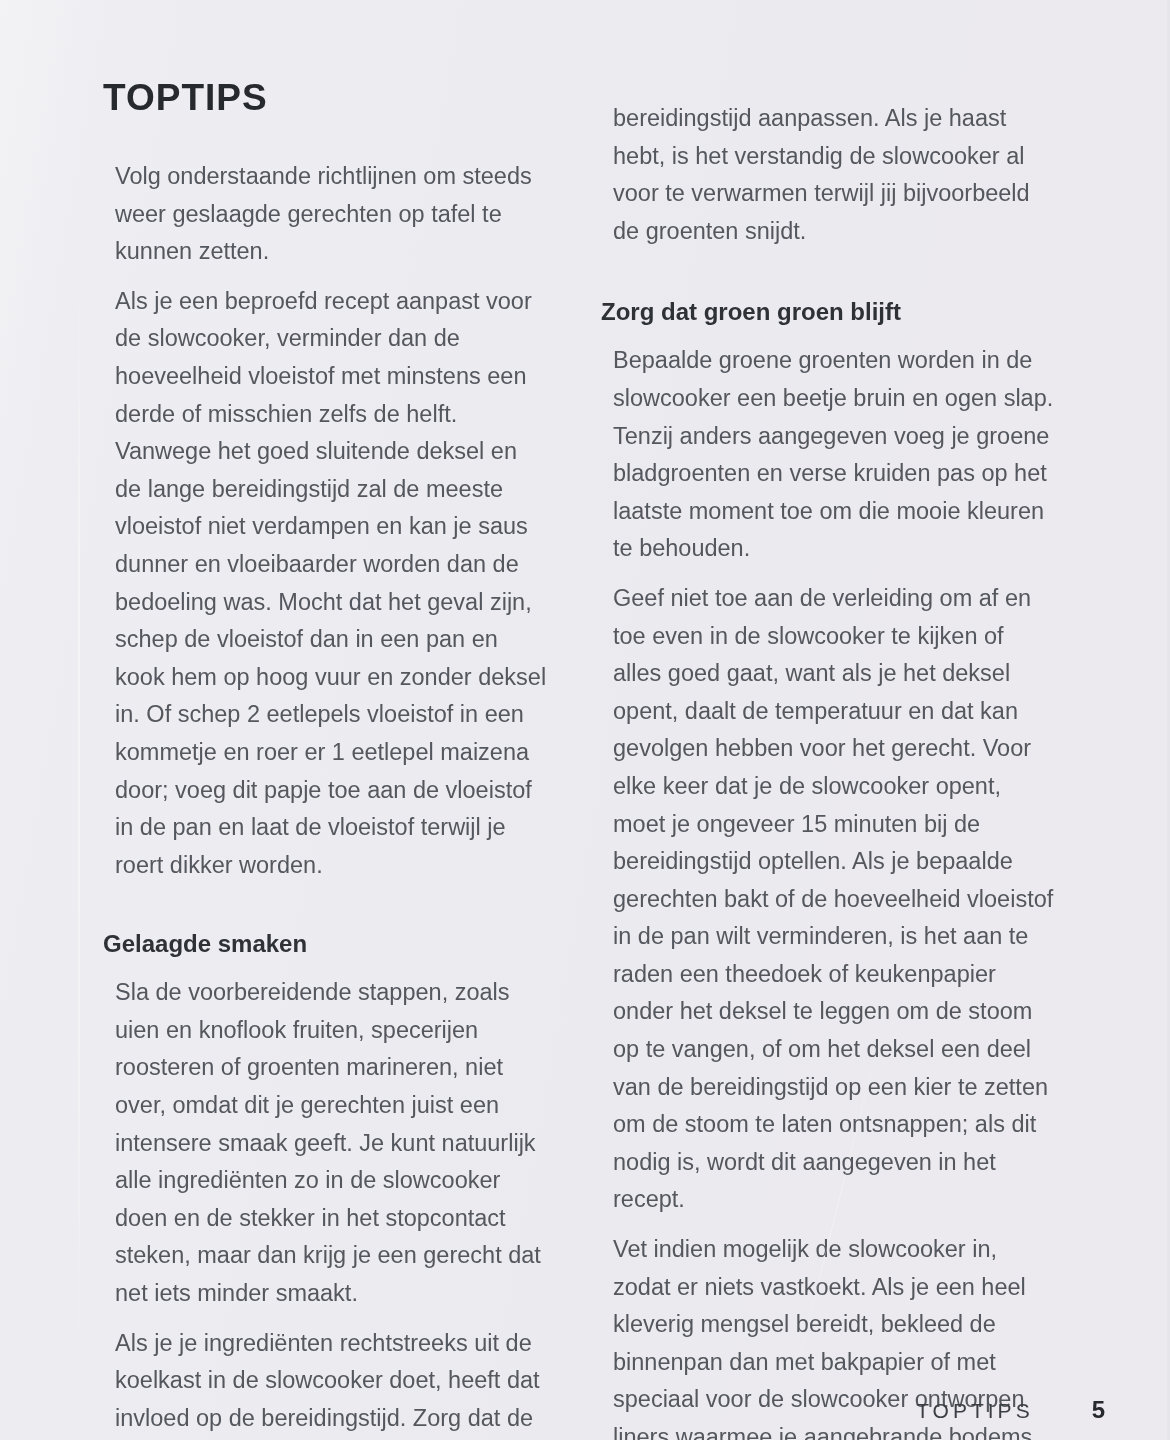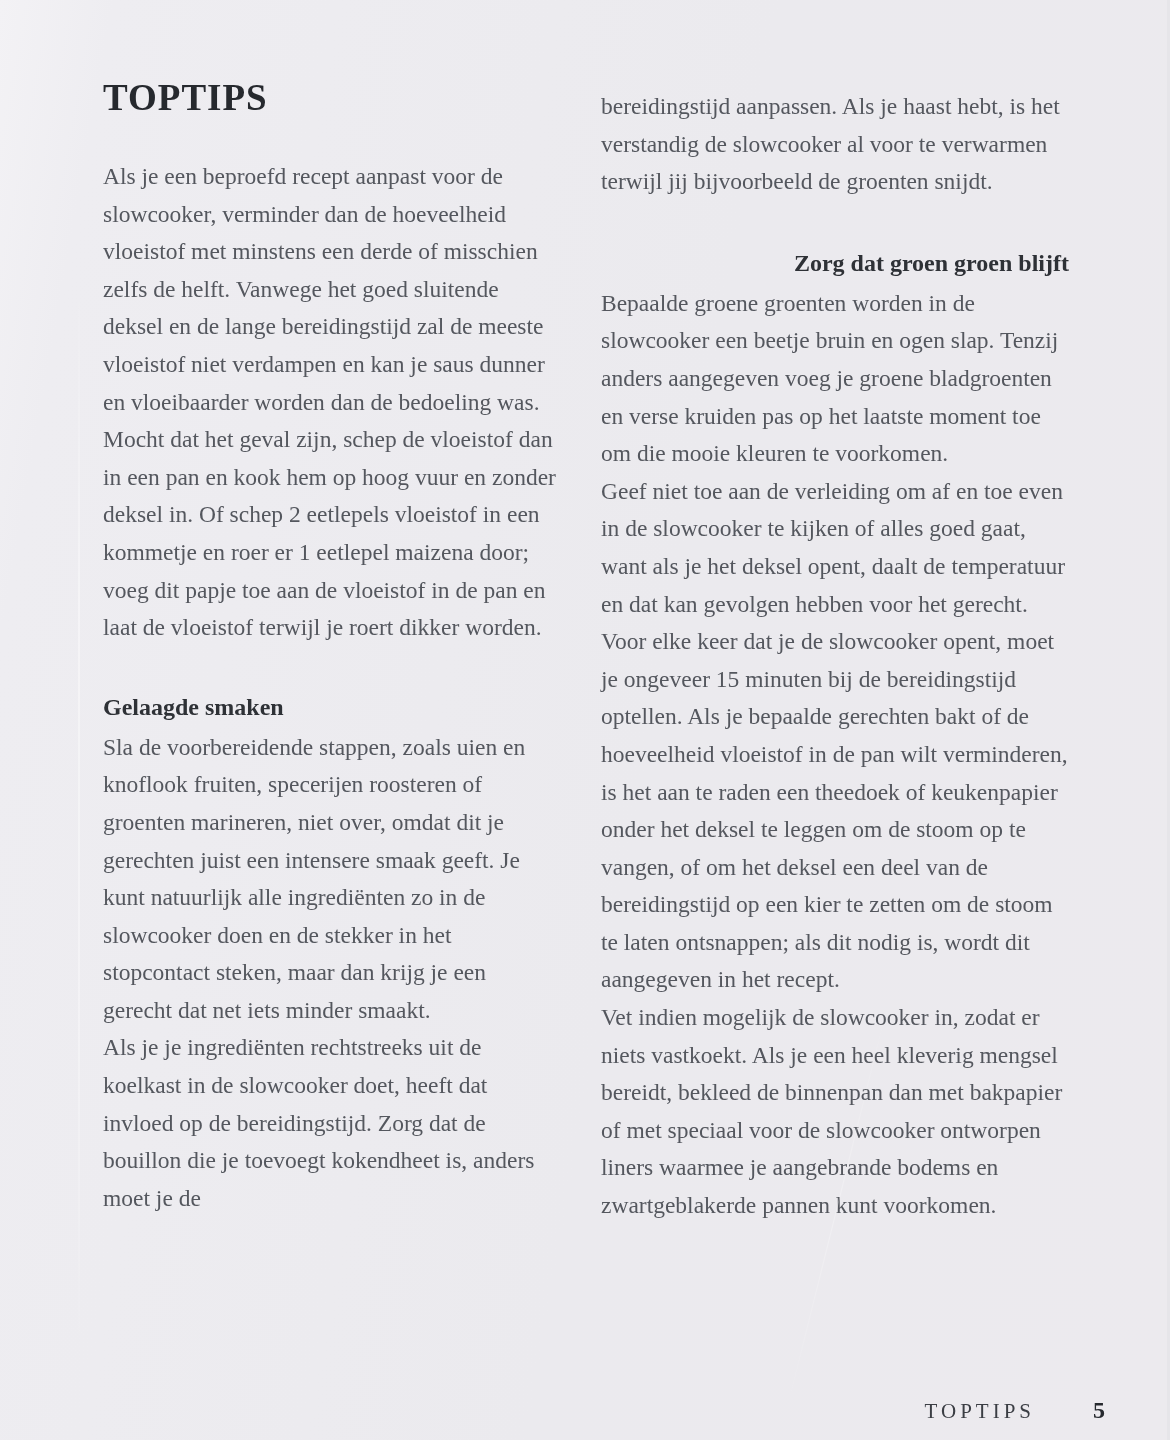--- a/index.html
+++ b/index.html
@@ -6,21 +6,21 @@
     margin: 0;
     padding: 0;
     background: #e6e5e9;
   }
   .page {
     position: relative;
     width: 1167px;
     height: 1440px;
     overflow: hidden;
     background: linear-gradient(100deg, #f3f2f5 0%, #eeedf1 8%, #ebeaee 55%, #eceaee 100%);
-    font-family: Liberation Serif, serif;
+    font-family: Liberation Sans, sans-serif;
     color: #54575e;
   }
   
   .crease-left {
     position: absolute;
     left: 78px;
     top: 280px;
     width: 2px;
     height: 1080px;
     background: linear-gradient(#ffffff00, #ffffff66 30%, #ffffff55 70%, #ffffff00);
@@ -46,34 +46,34 @@
   .col-right { padding-top: 10px; }
   h1.page-title {
     margin: 0 0 40px 0;
     font-size: 37px;
     line-height: 40px;
     font-weight: 800;
     letter-spacing: 1px;
     color: #26292e;
   }
   p.body-text {
-    margin: 0;
+    margin: 12px;
     font-size: 23.5px;
     line-height: 37.6px;
     font-weight: 400;
     color: #54575e;
   }
   h2.section-heading {
     margin: 42px 0 4px 0;
     font-size: 24px;
     line-height: 36px;
     font-weight: 700;
     color: #2e3136;
   }
-  .col-right h2.section-heading:first-of-type { margin-top: 44px; text-align: right; }
+  .col-right h2.section-heading:first-of-type { margin-top: 44px; }
   .footer {
     position: absolute;
     right: 62px;
     bottom: 16px;
     display: flex;
     align-items: baseline;
     gap: 58px;
   }
   .footer-label {
     font-size: 21px;
@@ -91,41 +91,42 @@
 
 <div class="page">
   <div class="crease-left"></div>
   <div class="crease-diag"></div>
 
   <div class="content">
 
     <div class="col col-left">
       <h1 class="page-title">TOPTIPS</h1>
 
+      <p class="body-text">Volg onderstaande richtlijnen om steeds weer geslaagde gerechten op tafel te kunnen zetten.</p>
 
       <section>
         <p class="body-text">Als je een beproefd recept aanpast voor de slowcooker, verminder dan de hoeveelheid vloeistof met minstens een derde of misschien zelfs de helft. Vanwege het goed sluitende deksel en de lange bereidingstijd zal de meeste vloeistof niet verdampen en kan je saus dunner en vloeibaarder worden dan de bedoeling was. Mocht dat het geval zijn, schep de vloeistof dan in een pan en kook hem op hoog vuur en zonder deksel in. Of schep 2 eetlepels vloeistof in een kommetje en roer er 1 eetlepel maizena door; voeg dit papje toe aan de vloeistof in de pan en laat de vloeistof terwijl je roert dikker worden.</p>
       </section>
 
       <section>
         <h2 class="section-heading">Gelaagde smaken</h2>
         <p class="body-text">Sla de voorbereidende stappen, zoals uien en knoflook fruiten, specerijen roosteren of groenten marineren, niet over, omdat dit je gerechten juist een intensere smaak geeft. Je kunt natuurlijk alle ingrediënten zo in de slowcooker doen en de stekker in het stopcontact steken, maar dan krijg je een gerecht dat net iets minder smaakt.</p>
       </section>
 
       <section>
         <p class="body-text">Als je je ingrediënten rechtstreeks uit de koelkast in de slowcooker doet, heeft dat invloed op de bereidingstijd. Zorg dat de bouillon die je toevoegt kokendheet is, anders moet je de</p>
       </section>
     </div>
 
     <div class="col col-right">
       <p class="body-text">bereidingstijd aanpassen. Als je haast hebt, is het verstandig de slowcooker al voor te verwarmen terwijl jij bijvoorbeeld de groenten snijdt.</p>
 
       <section>
         <h2 class="section-heading">Zorg dat groen groen blijft</h2>
-        <p class="body-text">Bepaalde groene groenten worden in de slowcooker een beetje bruin en ogen slap. Tenzij anders aangegeven voeg je groene bladgroenten en verse kruiden pas op het laatste moment toe om die mooie kleuren te voorkomen.</p>
+        <p class="body-text">Bepaalde groene groenten worden in de slowcooker een beetje bruin en ogen slap. Tenzij anders aangegeven voeg je groene bladgroenten en verse kruiden pas op het laatste moment toe om die mooie kleuren te behouden.</p>
       </section>
 
       <section>
         <p class="body-text">Geef niet toe aan de verleiding om af en toe even in de slowcooker te kijken of alles goed gaat, want als je het deksel opent, daalt de temperatuur en dat kan gevolgen hebben voor het gerecht. Voor elke keer dat je de slowcooker opent, moet je ongeveer 15 minuten bij de bereidingstijd optellen. Als je bepaalde gerechten bakt of de hoeveelheid vloeistof in de pan wilt verminderen, is het aan te raden een theedoek of keukenpapier onder het deksel te leggen om de stoom op te vangen, of om het deksel een deel van de bereidingstijd op een kier te zetten om de stoom te laten ontsnappen; als dit nodig is, wordt dit aangegeven in het recept.</p>
       </section>
 
       <section>
         <p class="body-text">Vet indien mogelijk de slowcooker in, zodat er niets vastkoekt. Als je een heel kleverig mengsel bereidt, bekleed de binnenpan dan met bakpapier of met speciaal voor de slowcooker ontworpen liners waarmee je aangebrande bodems en zwartgeblakerde pannen kunt voorkomen.</p>
       </section>
     </div>

